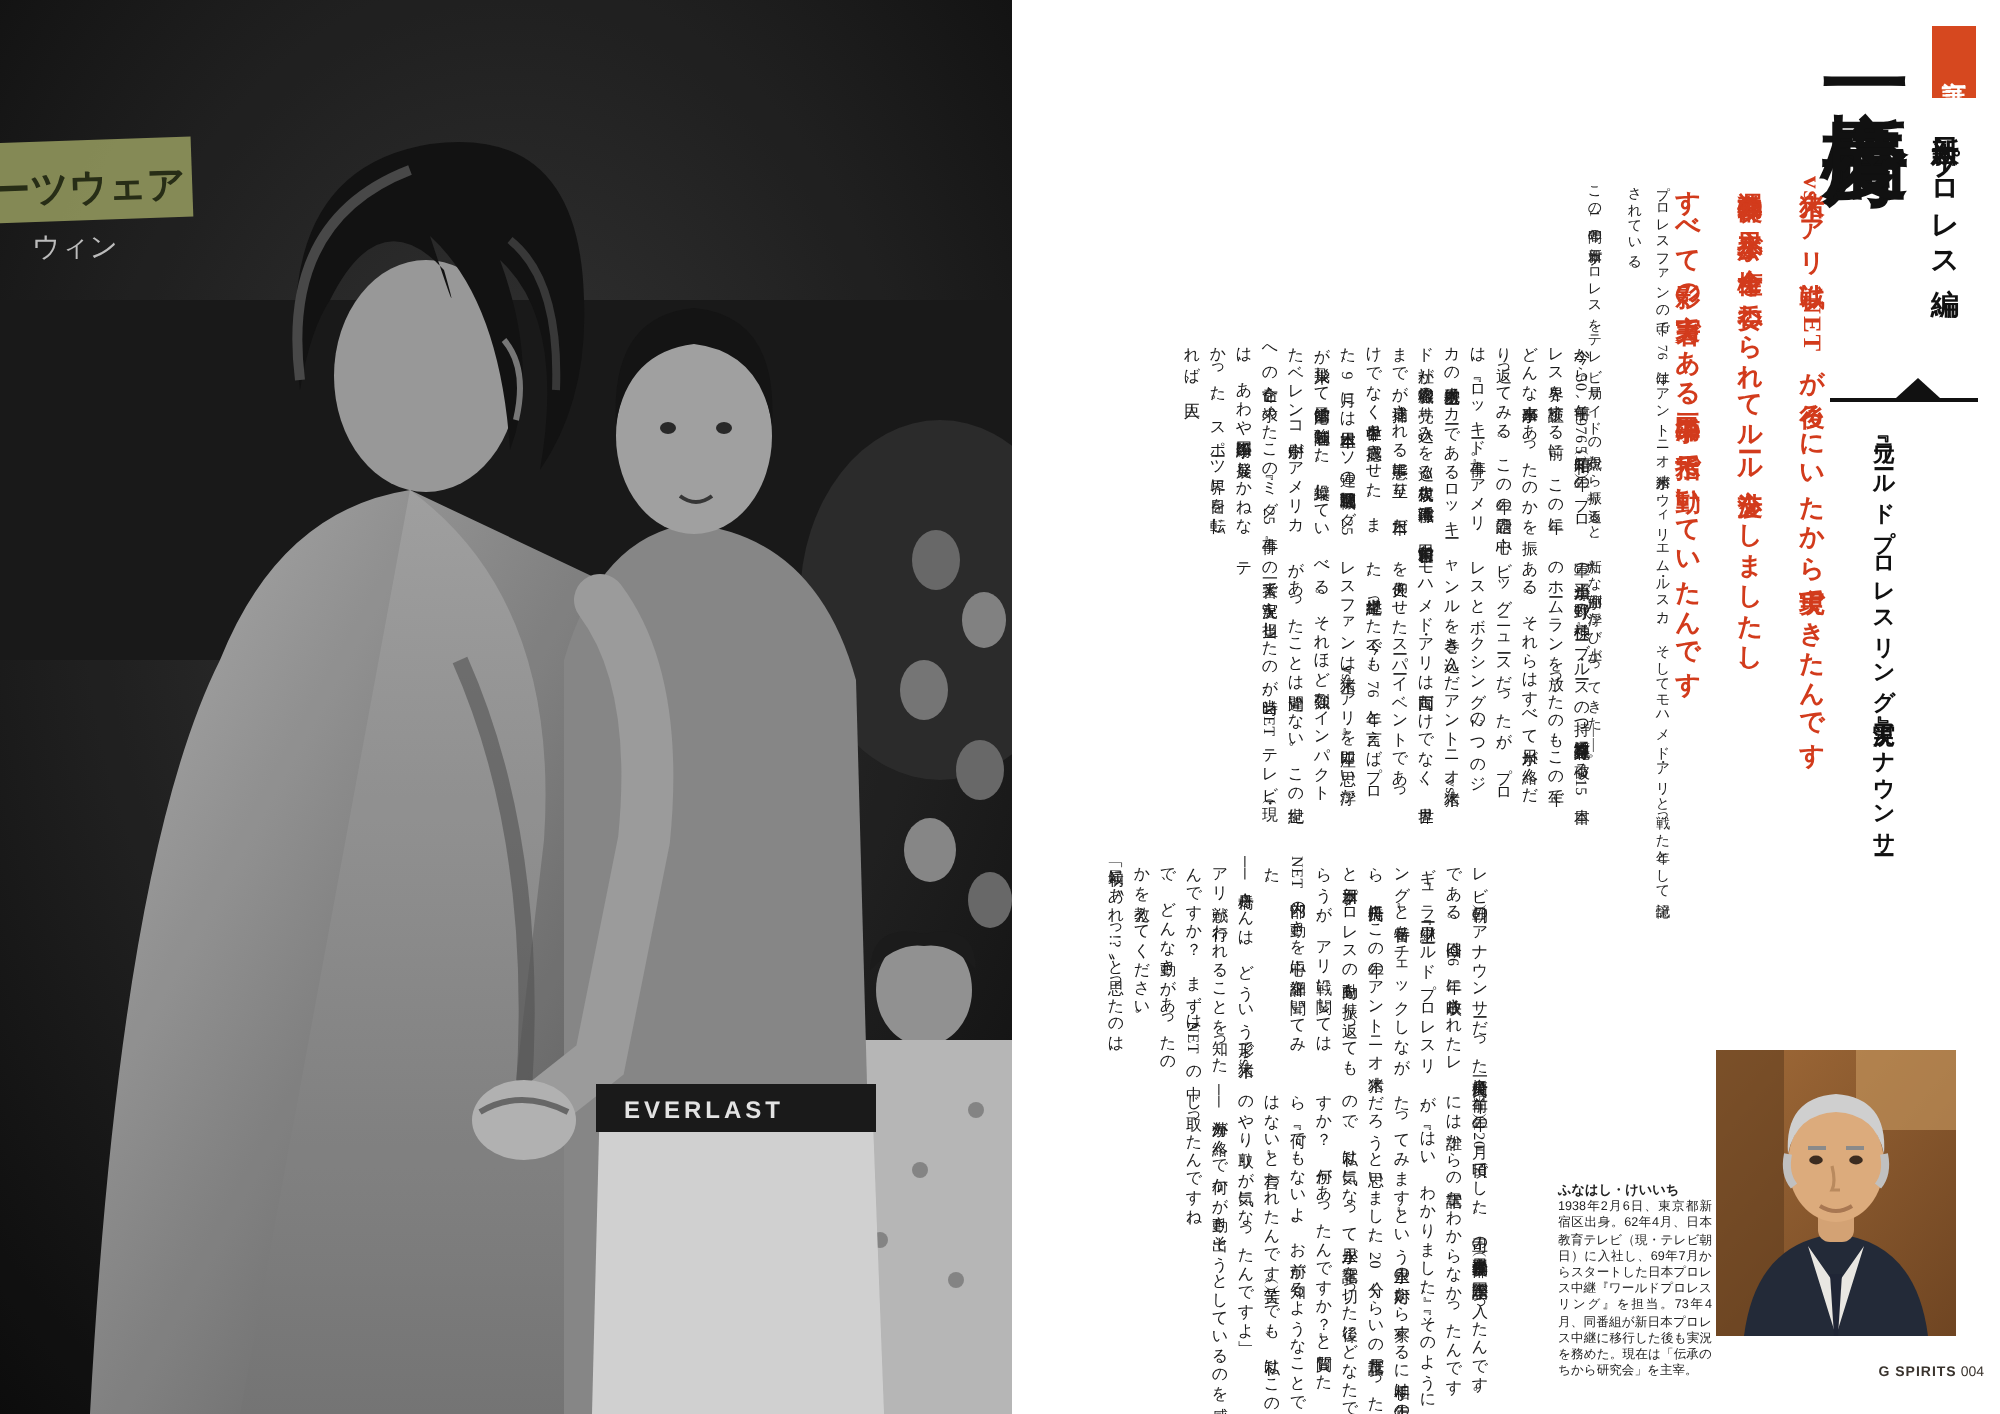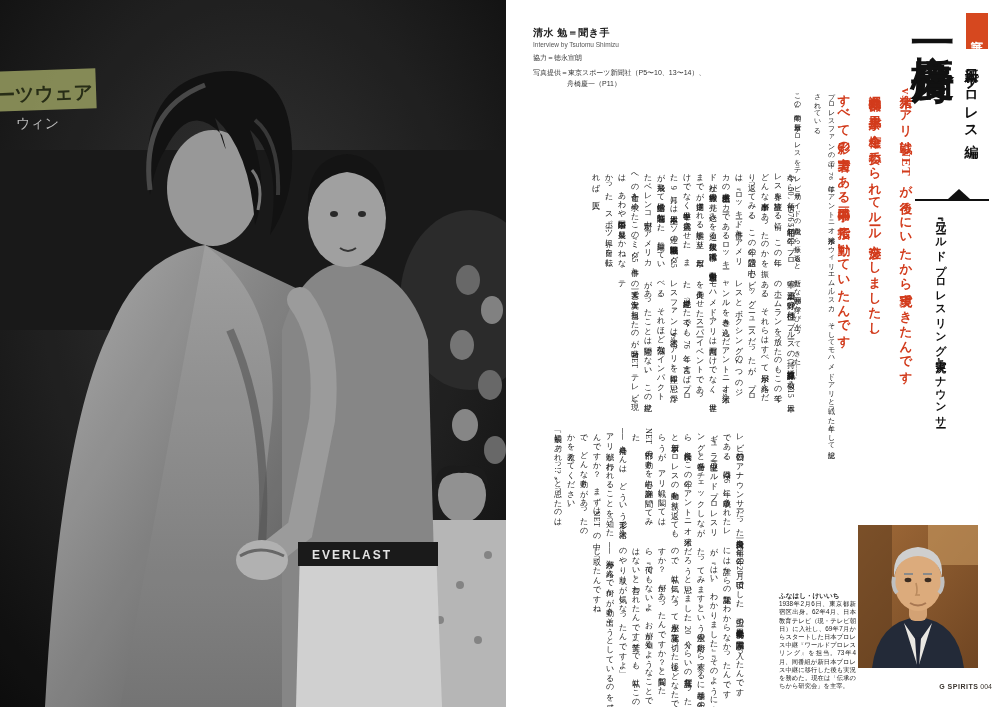--- a/index.html
+++ b/index.html
@@ -129,27 +129,20 @@
 
       <g>
         <ellipse cx="262" cy="560" rx="26" ry="20" fill="#bdbdbd"></ellipse>
         <path d="M240 556 q20 -12 44 0" stroke="#6e6e6e" stroke-width="3" fill="none"></path>
       </g>
 
       <rect width="506" height="707" fill="#000" opacity="0.06"></rect>
     </svg>
   </div>
 
-  <div id="credits" class="abs">
-    <div class="credit-main">清水 勉＝聞き手</div>
-    <div class="credit-en">Interview by Tsutomu Shimizu</div>
-    <div class="credit-line">協力＝徳永宣朗</div>
-    <div class="credit-line">写真提供＝東京スポーツ新聞社（P5〜10、13〜14）、</div>
-    <div class="credit-line2">舟橋慶一（P11）</div>
-  </div>
 
   <div id="badge" class="abs v">証言</div>
   <div id="series" class="abs v">新日本プロレス編</div>
   <div id="main-name" class="abs v">舟橋慶一</div>
   <div id="title-rule" class="abs"></div>
   <div id="title-tri" class="abs"></div>
   <div id="subtitle" class="abs v">元『ワールドプロレスリング』実況アナウンサー</div>
 
   <div id="headline" class="abs v">
     <p>猪木vsアリ戦はNETが後ろにいたから実現できたんです</p>

